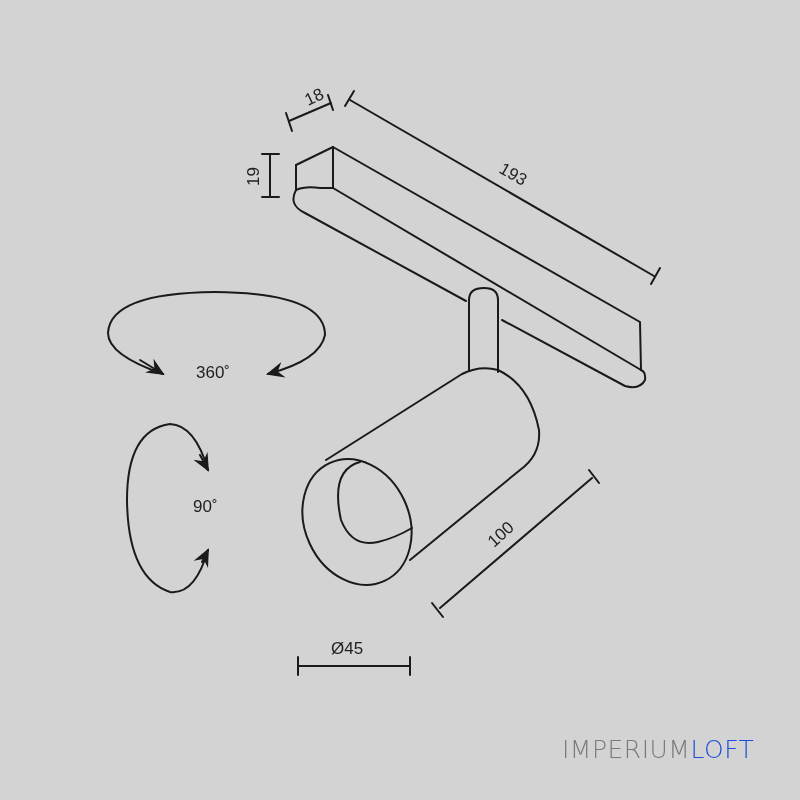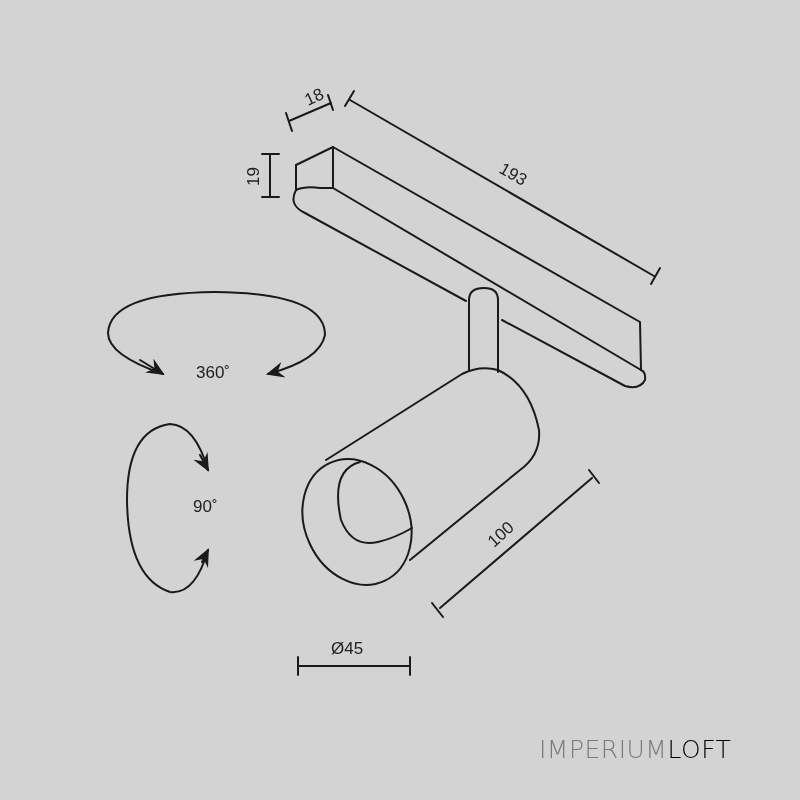--- a/index.html
+++ b/index.html
@@ -1,21 +1,21 @@
 <!DOCTYPE html>
 <html><head>
   <meta charset="utf-8">
   <style>
     html, body { margin:0; padding:0; }
     body { width:800px; height:800px; background:#d3d3d3; position:relative; overflow:hidden; font-family:"Liberation Sans", sans-serif; }
     svg { position:absolute; left:0; top:0; }
     .dim { font-family:"Liberation Sans", sans-serif; font-size:17px; fill:#222; }
     .brand { position:absolute; left:539px; top:735px; font-family:"DejaVu Sans", sans-serif; font-size:25px; letter-spacing:0.5px; font-weight:300; }
-    .brand .a { color:#7a7a7a; }
-    .brand .b { color:#000000; }
+    .brand .a { color:#7a7a7a;margin-left:23px; }
+    .brand .b { color:#1d4ed8; }
   </style>
 </head>
 <body>
 
 <svg width="800" height="800" viewBox="0 0 800 800">
   <defs>
     <marker id="arr" markerWidth="10" markerHeight="10" refX="8" refY="5" orient="auto">
       <path d="M0,1 L9,5 L0,9 L3,5 z" fill="#1a1a1a"></path>
     </marker>
   </defs>

